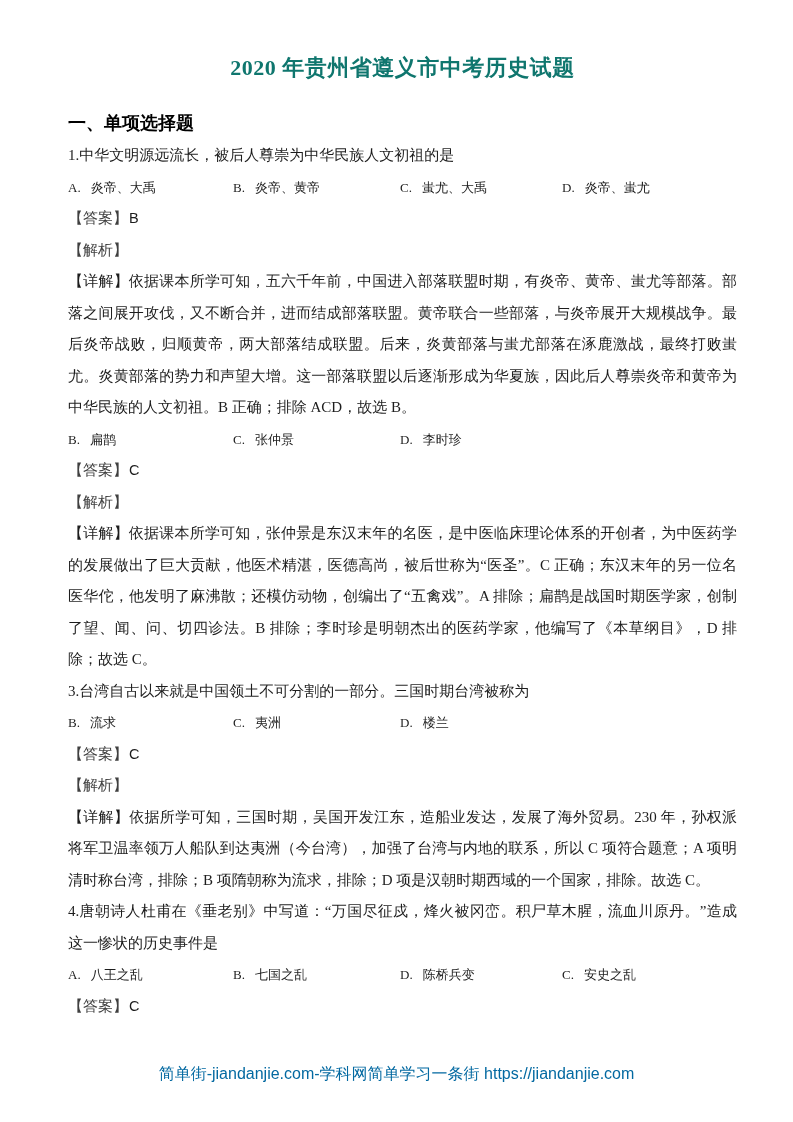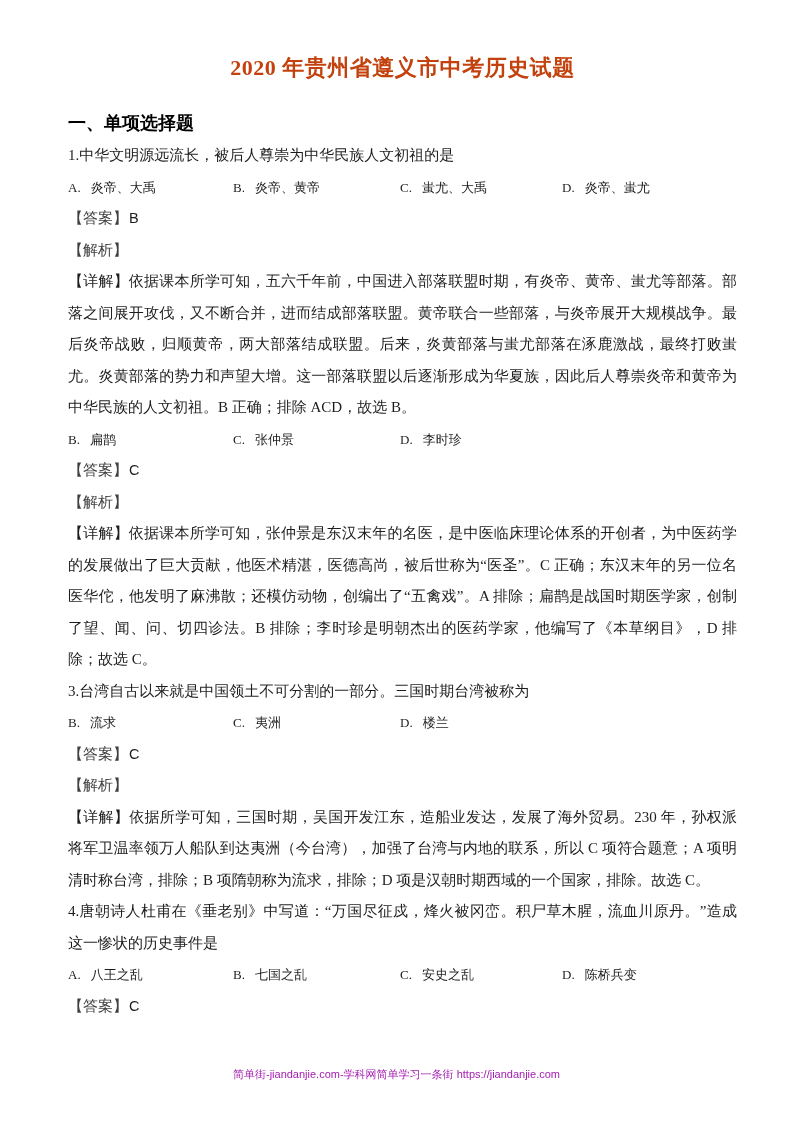--- a/index.html
+++ b/index.html
@@ -16,21 +16,21 @@
   }
   .content {
     padding: 50px 56px 0 68px;
   }
   .title {
     margin: 0 0 20px 0;
     font-size: 22px;
     font-weight: bold;
     line-height: 36px;
     text-align: center;
-    color: #c2410c;
+    color: #0f766e;
     letter-spacing: 0.5px;
   }
   .section-heading {
     margin: 0;
     font-size: 18px;
     font-weight: bold;
     line-height: 34px;
     color: #000000;
   }
   p { margin: 0; }
@@ -54,23 +54,23 @@
     padding-left: 1px;
   }
   .detail-para { text-align: justify; }
   .footer {
     position: absolute;
     left: 0;
     right: 0;
     top: 1062px;
     text-align: center;
     font-family: "Liberation Sans", "DejaVu Sans", sans-serif;
-    font-size: 11px;
+    font-size: 16px;
     line-height: 24px;
-    color: #a21caf;
+    color: #0369a1;
   }
 </style>
 </head>
 <body>
 
 <div class="page">
   <div class="content">
     <h1 class="title">2020 年贵州省遵义市中考历史试题</h1>
     <h2 class="section-heading">一、单项选择题</h2>
     <div id="questions">
@@ -105,22 +105,22 @@
           </div>
     <p class="line answer-line"><span class="blue answer-label">【答案】</span><span class="answer-value">C</span></p>
     <p class="line analysis-line"><span class="blue analysis-label">【解析】</span></p>
     <p class="line detail-para"><span class="detail-label">【详解】</span><span class="detail-text">依据所学可知，三国时期，吴国开发江东，造船业发达，发展了海外贸易。230 年，孙权派将军卫温率领万人船队到达夷洲（今台湾），加强了台湾与内地的联系，所以 C 项符合题意；A 项明清时称台湾，排除；B 项隋朝称为流求，排除；D 项是汉朝时期西域的一个国家，排除。故选 C。</span></p>
   </div>
         <div class="question">
     <p class="line stem"><span class="qnum">4.</span><span class="qtext">唐朝诗人杜甫在《垂老别》中写道：“万国尽征戍，烽火被冈峦。积尸草木腥，流血川原丹。”造成这一惨状的历史事件是</span></p>
     <div class="options">
             <span class="opt"><span class="opt-letter">A.</span><span class="opt-text">八王之乱</span></span>
             <span class="opt"><span class="opt-letter">B.</span><span class="opt-text">七国之乱</span></span>
+            <span class="opt"><span class="opt-letter">D.</span><span class="opt-text">陈桥兵变</span></span>
             <span class="opt"><span class="opt-letter">C.</span><span class="opt-text">安史之乱</span></span>
-            <span class="opt"><span class="opt-letter">D.</span><span class="opt-text">陈桥兵变</span></span>
           </div>
     <p class="line answer-line"><span class="blue answer-label">【答案】</span><span class="answer-value">C</span></p>
 
   </div>
       </div>
   </div>
   <div class="footer">简单街-jiandanjie.com-学科网简单学习一条街 https://jiandanjie.com</div>
 </div>
 
 </body></html>

